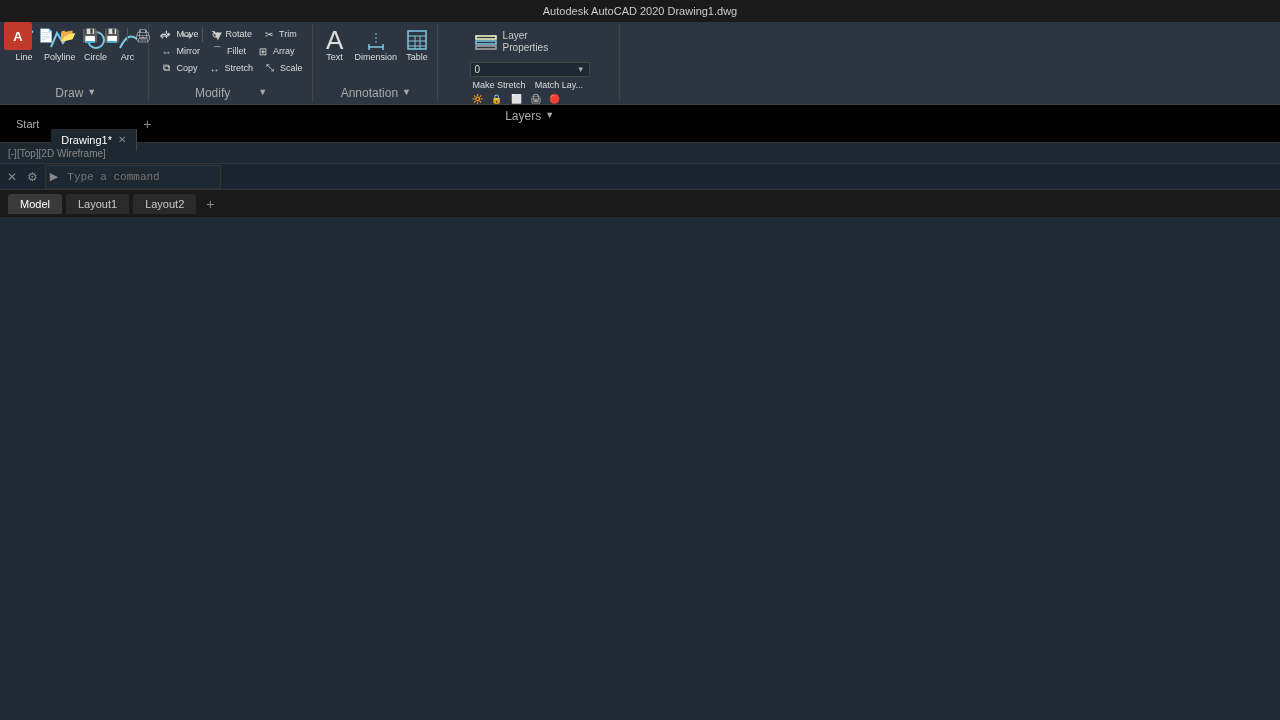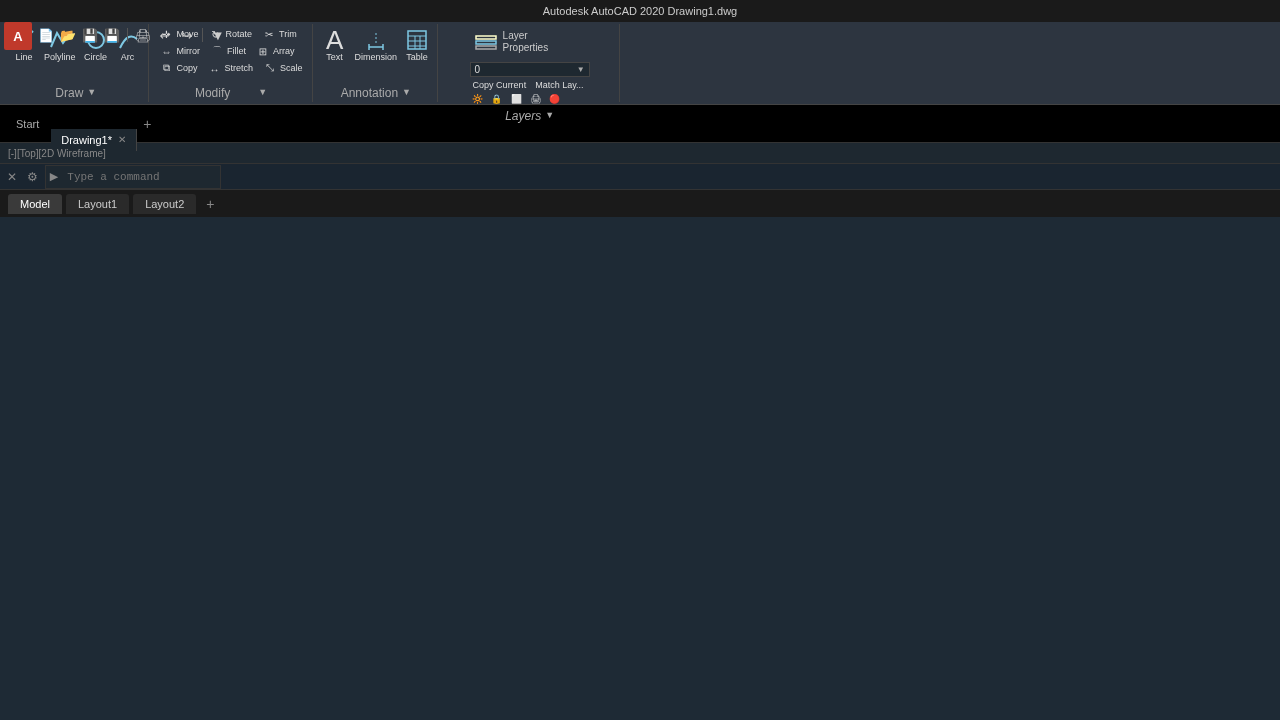--- a/index.html
+++ b/index.html
@@ -495,37 +495,37 @@
             </div>
             <span style="color:#ccc;font-size:10px;text-align:left;line-height:1.2;">Layer<br>Properties</span>
           </div>
           <div style="display:flex;flex-direction:column;gap:2px;">
             <div style="display:flex;align-items:center;background:#1e2830;border:1px solid #444;padding:1px 4px;width:120px;">
               <span style="color:#ddd;font-size:10px;flex:1;">0</span>
               <span style="color:#aaa;font-size:8px;">▼</span>
             </div>
             <div style="display:flex;gap:3px;">
               <div class="tool-btn-small">
-                <span style="font-size:9px;">Copy Current</span>
+                <span style="font-size:9px;">Make Stretch</span>
               </div>
               <div class="tool-btn-small">
                 <span style="font-size:9px;">Match Lay...</span>
               </div>
             </div>
             <div style="display:flex;gap:2px;">
               <div class="tool-btn-small">🔆</div>
               <div class="tool-btn-small">🔒</div>
               <div class="tool-btn-small">⬜</div>
               <div class="tool-btn-small">🖨</div>
               <div class="tool-btn-small">🔴</div>
             </div>
           </div>
         </div>
       </div>
-      <div style="display:flex;align-items:center;margin-top:2px;font-style:italic;">
+      <div style="display:flex;align-items:center;margin-top:2px;">
         <span class="ribbon-group-label">Layers</span>
         <span style="color:#aaa;font-size:9px;margin-left:4px;">▼</span>
       </div>
     </div>
 
   </div>
 </div>
 
 <div id="tab-bar">
   <div class="start-tab">

